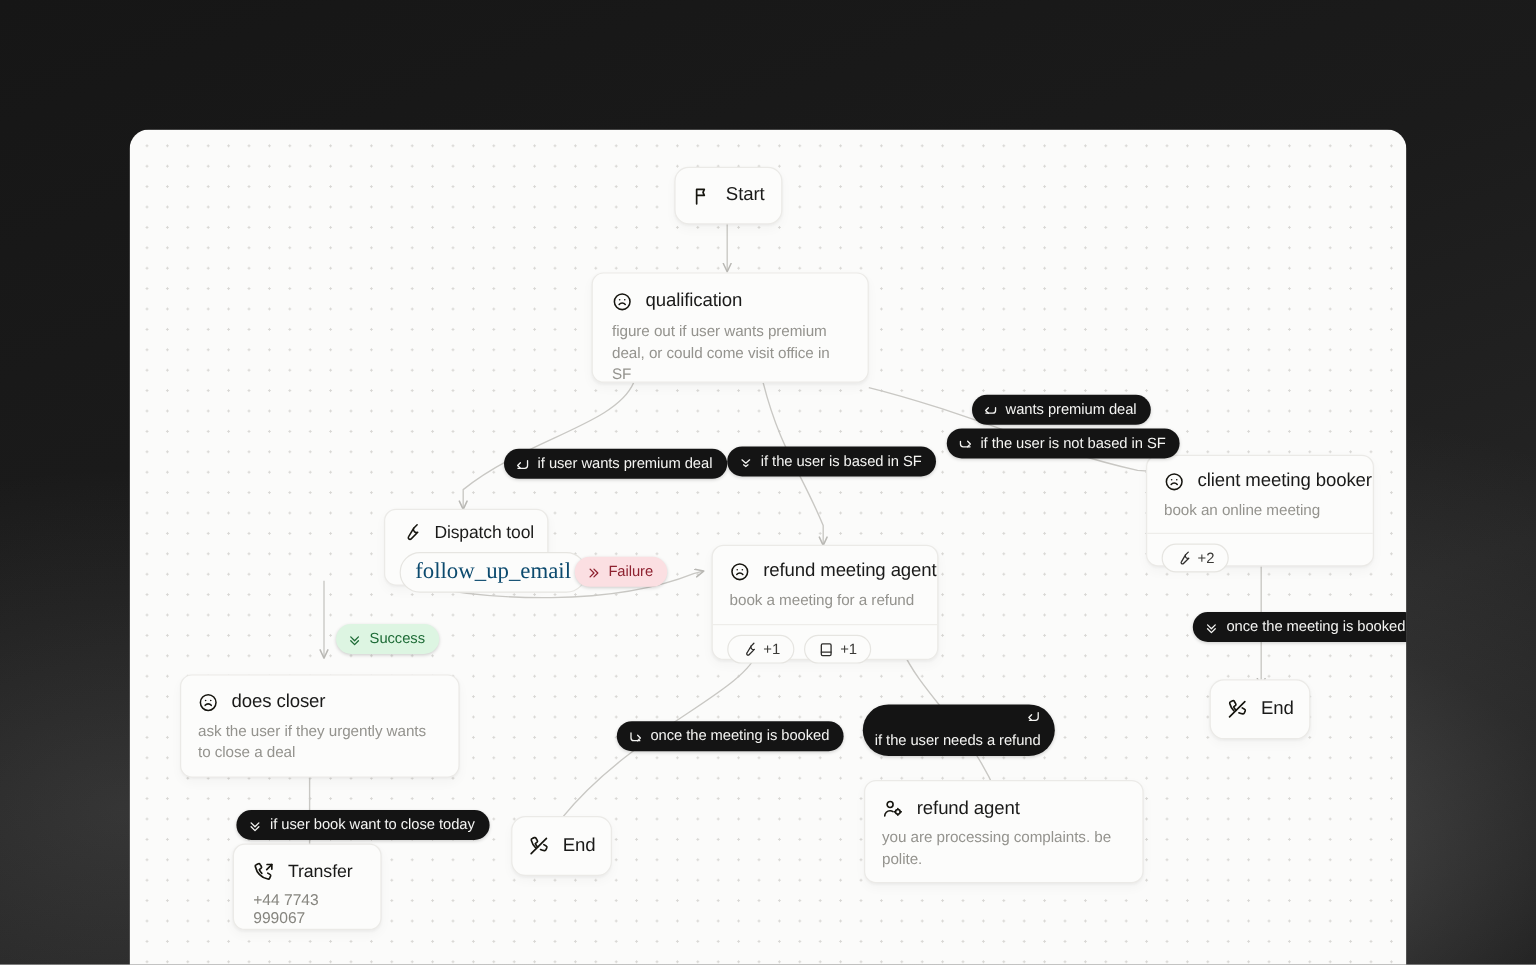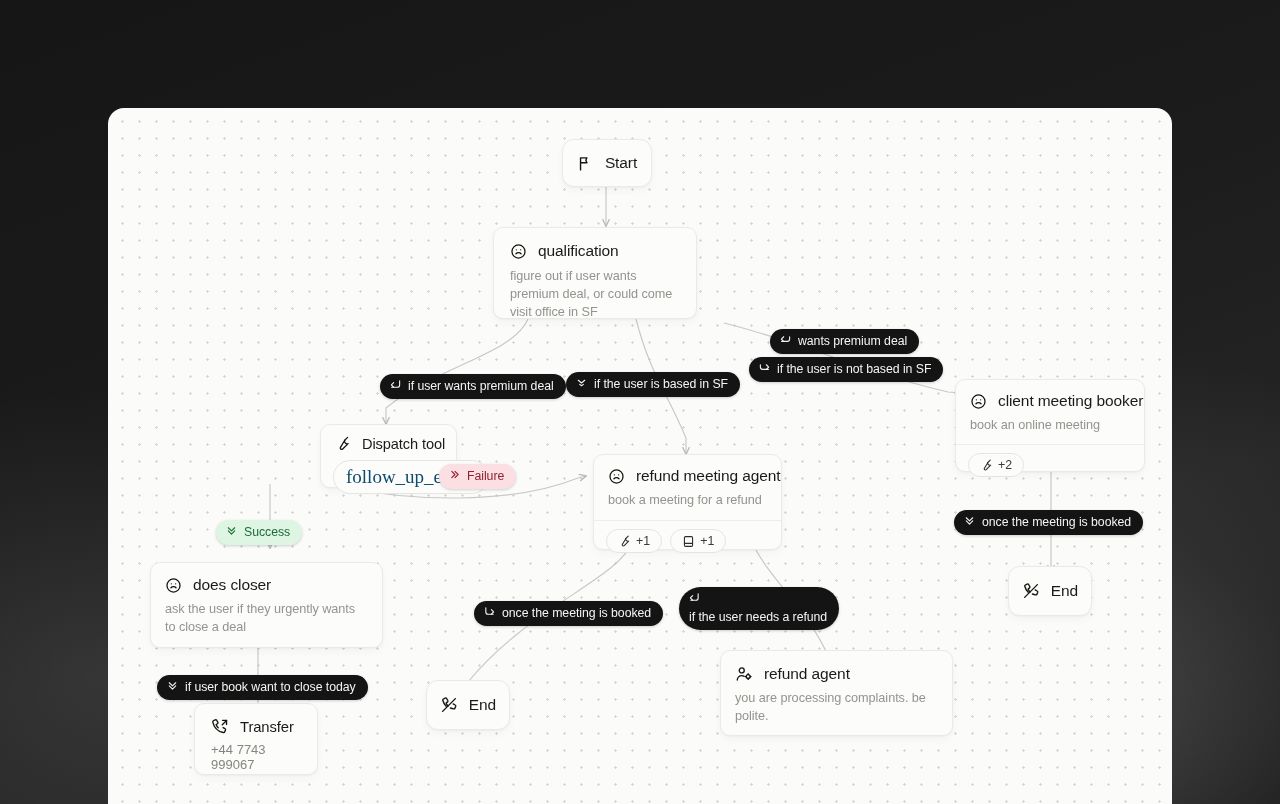--- a/index.html
+++ b/index.html
@@ -74,27 +74,28 @@
   .chip.text-chip { padding: 5px 12px; color: #0c4a6e; font-size: 19px; font-family: Liberation Serif, serif; }
   .node-sub {
     padding: 4px 16px 16px 16px;
     font-size: 13px; color: #86857f;
   }
   .icon { display: inline-flex; align-items: center; justify-content: center; flex: none; }
 
   
   .elabel {
     position: absolute;
-    display: inline-flex; align-items: flex-start; gap: 7px;
+    display: inline-flex; align-items: flex-end; gap: 7px;
     background: #141414; color: #f4f4f2;
     border-radius: 999px;
     padding: 5px 12px 6px 10px;
     font-size: 12.3px; letter-spacing: -0.05px;
     white-space: nowrap;
     box-shadow: 0 1px 3px rgba(0,0,0,0.18);
+    margin-left: 40px;
   }
   .elabel.success { background: #ddf5e2; color: #1d6b36; }
   .elabel.failure { background: #fbdfe2; color: #8e2230; }
   .elabel svg { display: block; }
 </style>
 </head>
 <body>
 
 <div id="root">
   <div id="canvas">
@@ -133,21 +134,21 @@
       <div class="node-head">
         <span class="icon">
           <svg width="17" height="17" viewBox="0 0 24 24" fill="none" stroke="#16150f" stroke-width="2" stroke-linecap="round" stroke-linejoin="round">
             <path d="M5 21V4h9l-1.5 3.5L14 11H5"></path>
           </svg>
         </span>
         <span class="node-title">Start</span>
       </div>
     </div>
 
-    <div class="node" style="left:385px; top:119px; width:204px; height:92px;">
+    <div class="node" style="left:385px; top:119px; width:231px; height:92px;">
       <div class="node-head">
         <span class="icon">
           <svg width="17" height="17" viewBox="0 0 24 24" fill="none" stroke="#16150f" stroke-width="1.8" stroke-linecap="round" stroke-linejoin="round">
             <circle cx="12" cy="12" r="9.2"></circle>
             <path d="M8.4 15.2c.9-1.1 2.1-1.7 3.6-1.7s2.7.6 3.6 1.7"></path>
             <circle cx="9" cy="9.6" r="0.95" fill="#16150f" stroke="none"></circle>
             <circle cx="15" cy="9.6" r="0.95" fill="#16150f" stroke="none"></circle>
           </svg>
         </span>
         <span class="node-title">qualification</span>
@@ -344,21 +345,21 @@
     <div class="elabel failure" style="left:331px; top:356px;">
       <span class="icon">
         <svg width="11" height="11" viewBox="0 0 24 24" fill="none" stroke="#8e2230" stroke-width="2.4" stroke-linecap="round" stroke-linejoin="round">
           <path d="M6 5l7 7-7 7"></path>
             <path d="M13 5l7 7-7 7"></path>
         </svg>
       </span>
       <span>Failure</span>
     </div>
 
-    <div class="elabel success" style="left:108px; top:412px;">
+    <div class="elabel success" style="left:132px; top:412px;">
       <span class="icon">
         <svg width="11" height="11" viewBox="0 0 24 24" fill="none" stroke="#1d6b36" stroke-width="2.4" stroke-linecap="round" stroke-linejoin="round">
           <path d="M5 6l7 7 7-7"></path>
             <path d="M5 13l7 7 7-7"></path>
         </svg>
       </span>
       <span>Success</span>
     </div>
 
     <div class="elabel" style="left:846px; top:402px;">

